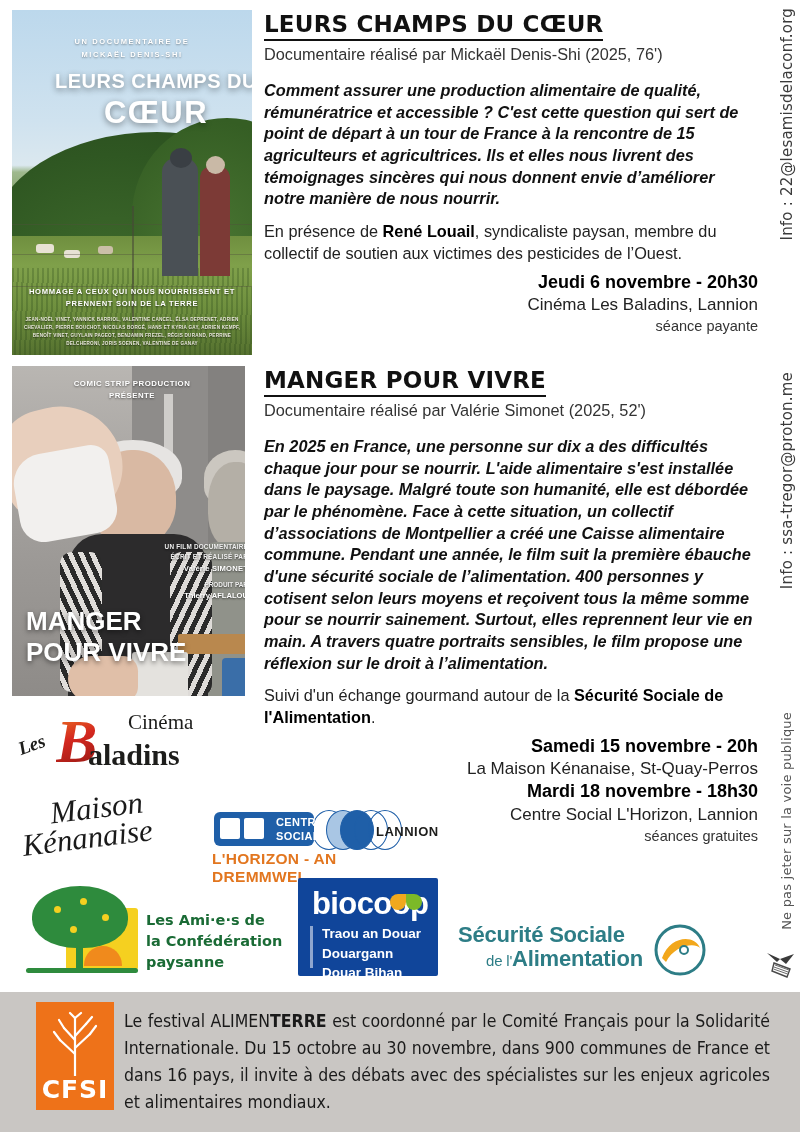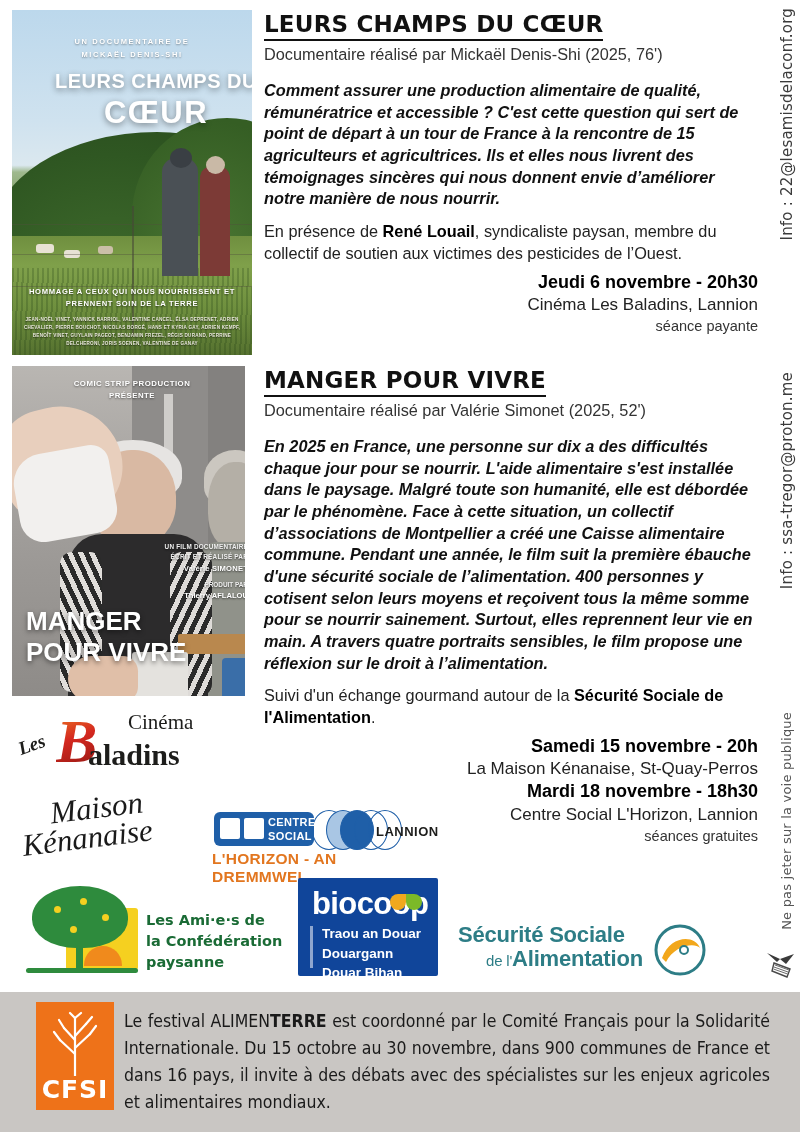--- a/index.html
+++ b/index.html
@@ -143,21 +143,21 @@
   .ken-l1 { position:absolute; left:28px; top:0px; font-size:31px; color:#1a1a1a;
     font-family:"Liberation Serif", serif; font-style:italic; transform:rotate(-7deg); }
   .ken-l2 { position:absolute; left:0px; top:30px; font-size:31px; color:#1a1a1a;
     font-family:"Liberation Serif", serif; font-style:italic; transform:rotate(-7deg); }
 
   
   .centresocial { position:absolute; left:208px; top:108px; width:228px; height:62px; }
   .cs-pill { position:absolute; left:6px; top:4px; width:100px; height:34px; background:#1f5fa8; border-radius:6px; }
   .cs-pill .sq { position:absolute; top:6px; width:20px; height:21px; background:#fff; border-radius:2px; }
   .cs-pill .sq1 { left:6px; } .cs-pill .sq2 { left:30px; }
-  .cs-pill .tx { position:absolute; left:54px; top:4px; color:#fff; font-size:11px; font-weight:700; line-height:1.25; letter-spacing:.4px; }
+  .cs-pill .tx { position:absolute; left:62px; top:4px; color:#fff; font-size:11px; font-weight:700; line-height:1.25; letter-spacing:.4px; }
   .cs-rings { position:absolute; left:104px; top:2px; width:96px; height:40px; }
   .cs-ring { position:absolute; top:0; width:34px; height:40px; border:1.6px solid #1f5fa8; border-radius:50%; }
   .cs-ring.fill1 { background:#a9c6e4; } .cs-ring.fill2 { background:#1f5fa8; }
   .cs-lannion { position:absolute; left:168px; top:16px; font-size:13px; font-weight:700; color:#1d1d1b; letter-spacing:.5px; }
   .cs-horizon { position:absolute; left:4px; top:42px; font-size:15.5px; font-weight:700; color:#e2761f; letter-spacing:.3px; }
 
   
   .confed { position:absolute; left:18px; top:182px; width:270px; height:94px; }
   .cf-yellow { position:absolute; left:48px; top:26px; width:72px; height:62px; background:#f5d020; border-radius:3px; }
   .cf-tree { position:absolute; left:14px; top:4px; width:96px; height:62px; background:#2e8b3d; border-radius:50% 50% 46% 46%; }

